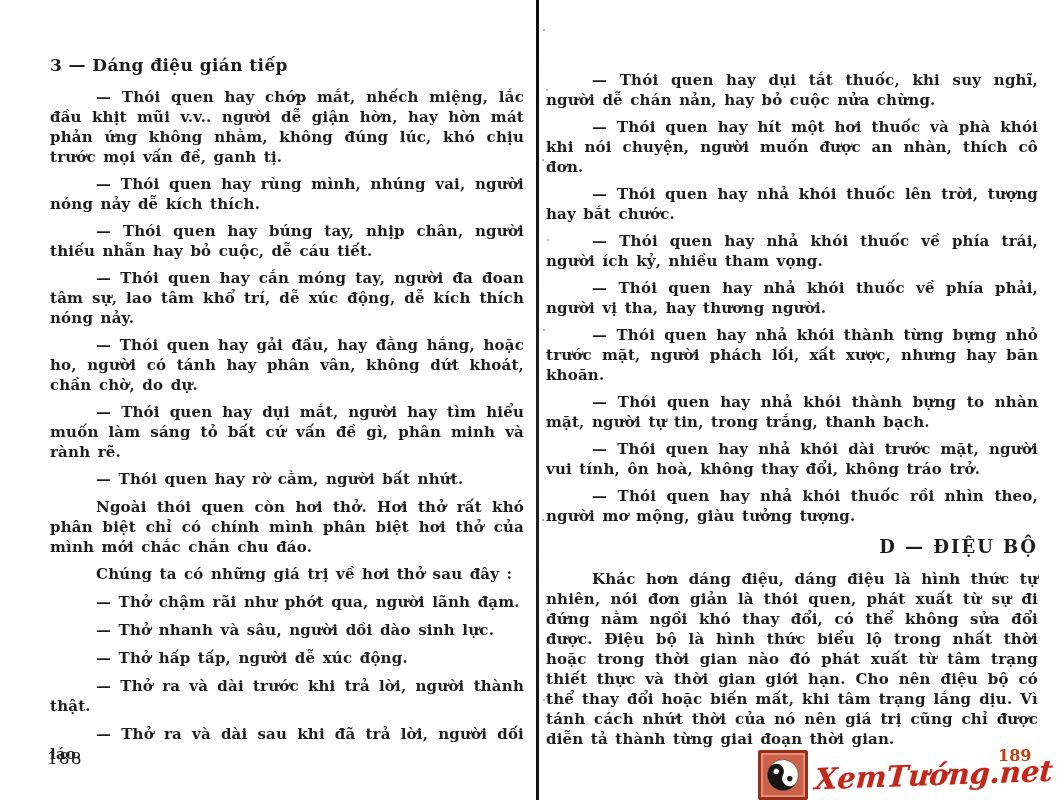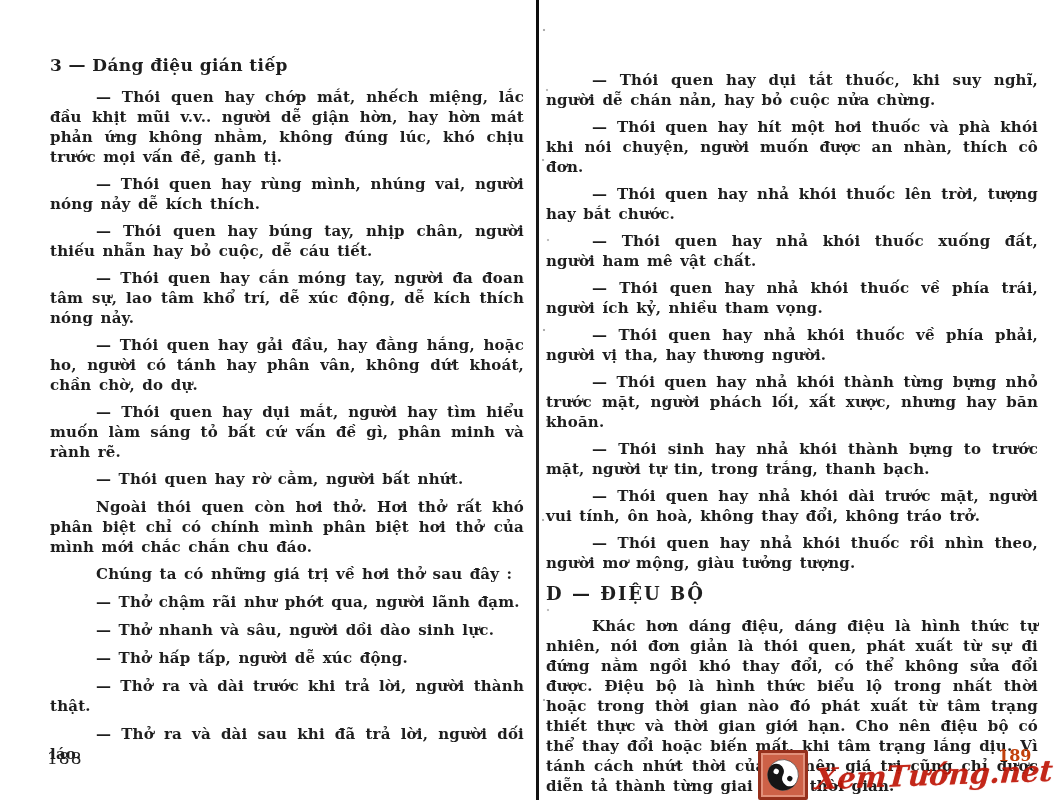--- a/index.html
+++ b/index.html
@@ -48,21 +48,21 @@
   }
   p.single{margin-bottom:8px;}
   h2.section-heading-left{
     margin:0 0 12px 0;
     font-size:17px;font-weight:700;
     letter-spacing:.4px;
   }
   h2.section-heading-right{
     margin:10px 0 12px 0;
     font-size:18px;font-weight:700;
-    text-align:left;letter-spacing:2px;
+    text-align:right;letter-spacing:2px;
   }
   .page-number-left{
     position:absolute;left:47px;top:748px;
     font-size:17px;font-weight:400;letter-spacing:1px;
   }
   .page-number-right{
     position:absolute;left:998px;top:746px;
     font-size:16px;font-weight:700;color:#c2410c;z-index:1;
   }
 
@@ -116,25 +116,24 @@
   <p class="bodytext single">— Thở ra và dài sau khi đã trả lời, người dối láo.</p>
 
 </div>
 
 <div class="page-number-left">188</div>
 
 <div class="page page-right">
   <p class="bodytext">— Thói quen hay dụi tắt thuốc, khi suy nghĩ, người dễ chán nản, hay bỏ cuộc nửa chừng.</p>
   <p class="bodytext">— Thói quen hay hít một hơi thuốc và phà khói khi nói chuyện, người muốn được an nhàn, thích cô đơn.</p>
   <p class="bodytext">— Thói quen hay nhả khói thuốc lên trời, tượng hay bắt chước.</p>
-  <p class="bodytext">— Thói quen hay nhả khói thuốc xuống đất, người ham mê vật chất.</p>
   <p class="bodytext">— Thói quen hay nhả khói thuốc về phía trái, người ích kỷ, nhiều tham vọng.</p>
   <p class="bodytext">— Thói quen hay nhả khói thuốc về phía phải, người vị tha, hay thương người.</p>
   <p class="bodytext">— Thói quen hay nhả khói thành từng bựng nhỏ trước mặt, người phách lối, xất xược, nhưng hay băn khoăn.</p>
-  <p class="bodytext">— Thói sinh hay nhả khói thành bựng to trước mặt, người tự tin, trong trắng, thanh bạch.</p>
+  <p class="bodytext">— Thói quen hay nhả khói thành bựng to nhàn mặt, người tự tin, trong trắng, thanh bạch.</p>
   <p class="bodytext">— Thói quen hay nhả khói dài trước mặt, người vui tính, ôn hoà, không thay đổi, không tráo trở.</p>
   <p class="bodytext">— Thói quen hay nhả khói thuốc rồi nhìn theo, người mơ mộng, giàu tưởng tượng.</p>
 
   <h2 class="section-heading-right">D — ĐIỆU BỘ</h2>
 
   <p class="bodytext">Khác hơn dáng điệu, dáng điệu là hình thức tự nhiên, nói đơn giản là thói quen, phát xuất từ sự đi đứng nằm ngồi khó thay đổi, có thể không sửa đổi được. Điệu bộ là hình thức biểu lộ trong nhất thời hoặc trong thời gian nào đó phát xuất từ tâm trạng thiết thực và thời gian giới hạn. Cho nên điệu bộ có thể thay đổi hoặc biến mất, khi tâm trạng lắng dịu. Vì tánh cách nhứt thời của nó nên giá trị cũng chỉ được diễn tả thành từng giai đoạn thời gian.</p>
 </div>
 
 <div class="page-number-right">189</div>
 

